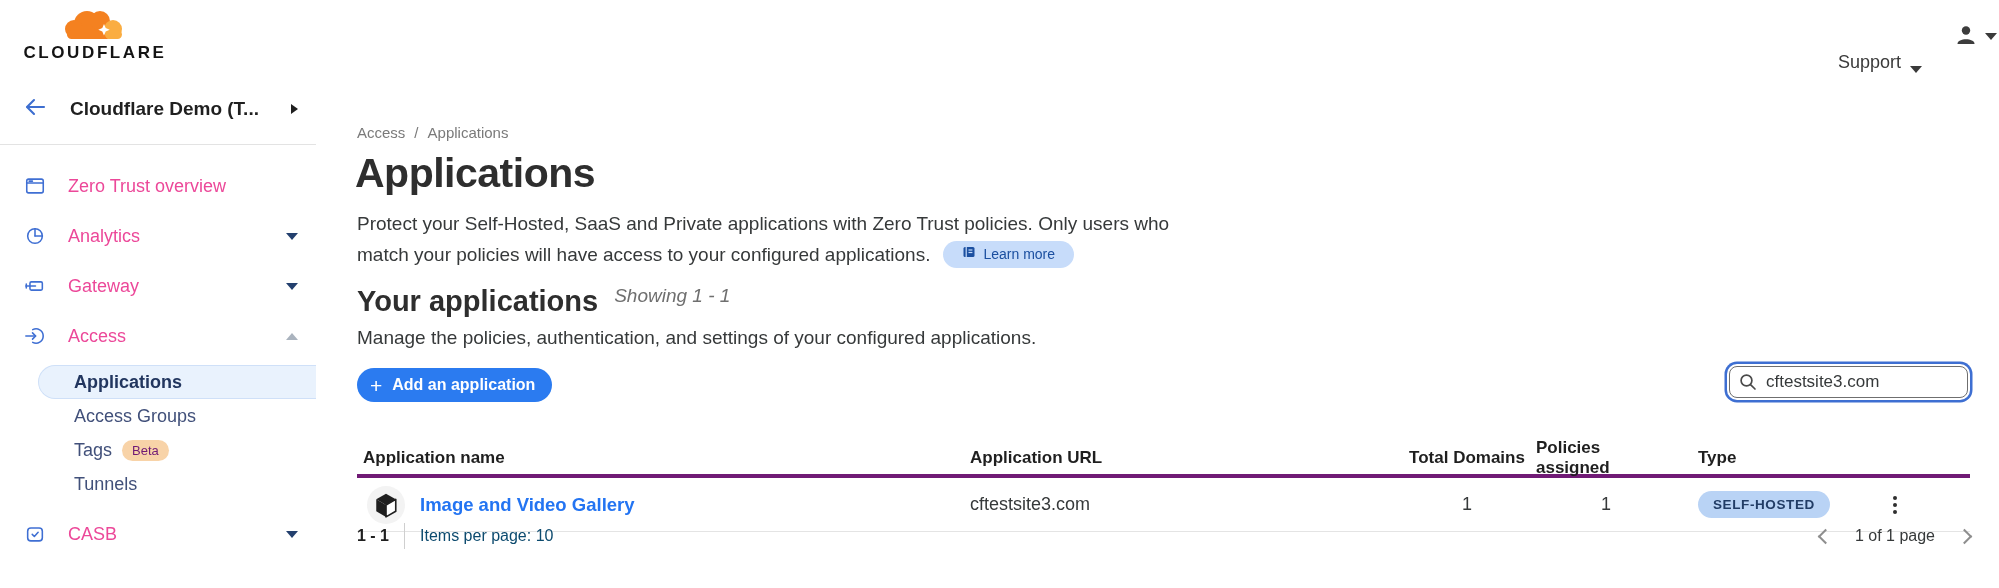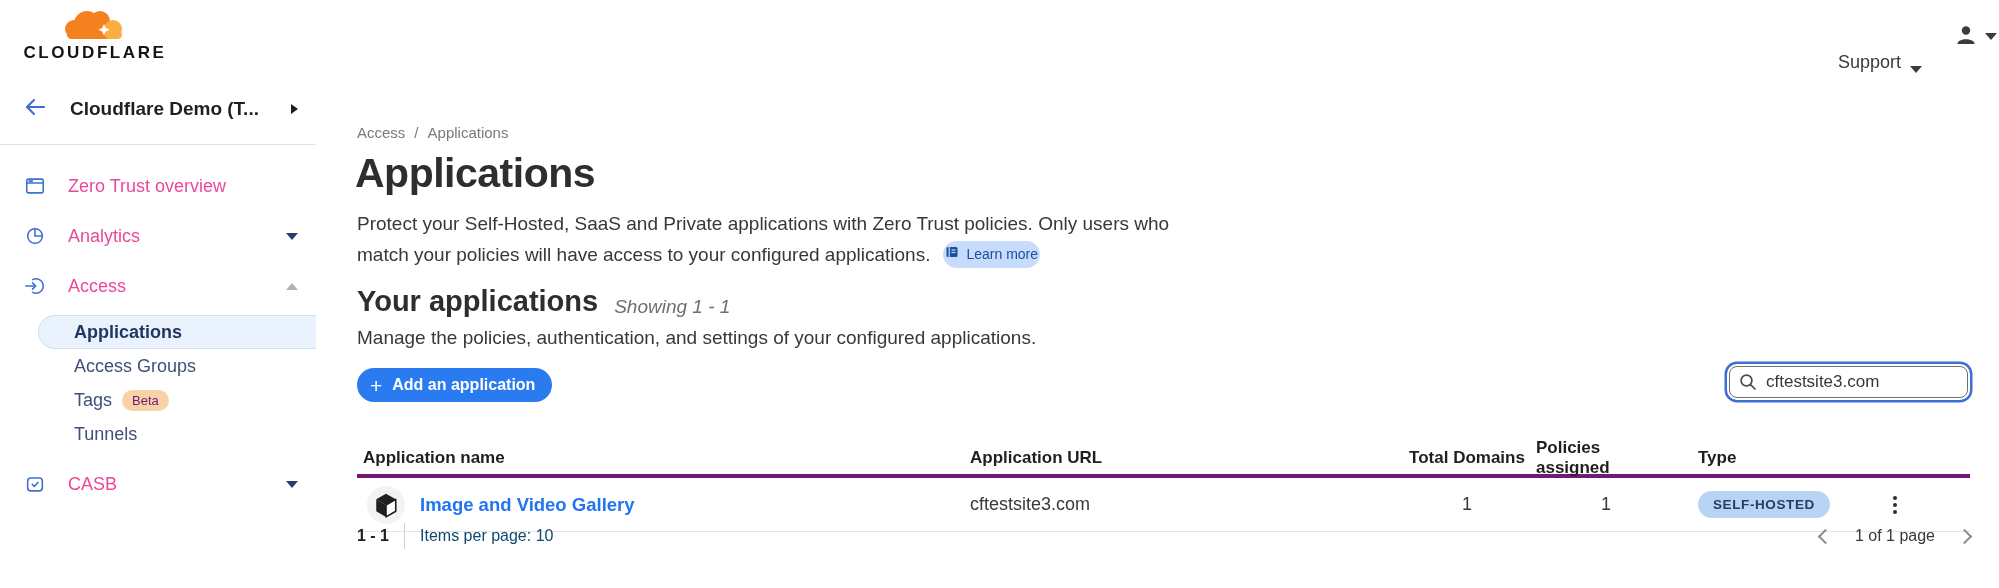--- a/index.html
+++ b/index.html
@@ -32,22 +32,22 @@
   .subnav-item.selected{background:#e9f2fd;border:1px solid #cfe0f8;border-right:none;border-radius:17px 0 0 17px;margin-left:38px;padding-left:35px;font-weight:bold;color:#22365f;height:32px;}
   .beta-badge{background:#f8d3a8;color:#701a75;font-size:13px;padding:3px 10px;border-radius:11px;}
   .casb{margin-top:8px;}
   
   .main{position:absolute;left:316px;top:73px;right:0;bottom:0;background:#fff;}
   .breadcrumb{position:absolute;left:41px;top:51px;font-size:15px;color:#7a7a7a;display:flex;gap:9px;align-items:center;}
   .breadcrumb .crumb{cursor:pointer;}
   .page-title{position:absolute;left:39px;top:76px;font-size:41px;line-height:48px;font-weight:bold;color:#2e2e2e;letter-spacing:-0.5px;}
   .page-desc{position:absolute;left:41px;top:135px;font-size:19px;line-height:31px;color:#36393a;}
   .desc-line2{display:flex;align-items:center;gap:13px;}
-  .learn-more{height:27px;padding:0 2px;border-radius:14px;background:#c7dcfa;color:#1b4fa0;font-size:14px;display:inline-flex;align-items:center;gap:7px;cursor:pointer;}
-  .section-head{position:absolute;left:41px;top:212px;display:flex;align-items:flex-end;gap:16px;}
+  .learn-more{height:27px;padding:0 19px;border-radius:14px;background:#c7dcfa;color:#1b4fa0;font-size:14px;display:inline-flex;align-items:center;gap:7px;cursor:pointer;}
+  .section-head{position:absolute;left:41px;top:212px;display:flex;align-items:flex-start;gap:16px;}
   .section-title{font-size:29px;font-weight:bold;color:#2e2e2e;}
   .showing{font-style:italic;font-size:19px;color:#6f6f6f;}
   .section-desc{position:absolute;left:41px;top:251px;font-size:19px;line-height:28px;color:#36393a;}
   .add-btn{position:absolute;left:41px;top:295px;height:34px;border:none;border-radius:17px;background:#2b7bf0;color:#fff;display:inline-flex;align-items:center;padding:0 17px 0 13px;gap:10px;font-size:16px;font-weight:bold;cursor:pointer;font-family:inherit;}
   .plus-glyph{font-size:21px;font-weight:400;line-height:1;}
   .search-wrap{position:absolute;left:1413px;top:293px;width:239px;height:32px;}
   .search-input{width:100%;height:100%;box-sizing:border-box;border:1px solid #6f6f6f;border-radius:8px;padding:0 10px 0 36px;font-size:17px;color:#36393a;outline:none;background:#fff;font-family:inherit;box-shadow:0 0 0 2px #fff,0 0 0 4.5px #3e6fd2;}
   .search-icon{position:absolute;left:9px;top:6px;pointer-events:none;}
   
   .table{position:absolute;left:41px;top:352px;width:1613px;}
@@ -141,20 +141,31 @@
         <svg width="22" height="22" viewBox="0 0 24 24" fill="none" stroke="#3f6fd3" stroke-width="1.7" stroke-linecap="round" stroke-linejoin="round">
           <circle cx="12" cy="12" r="8"></circle>
           <line x1="12" y1="4" x2="12" y2="12"></line>
           <line x1="12" y1="12" x2="20" y2="12"></line>
         </svg>
       </span>
       <span class="nav-label">Analytics</span>
       <span class="nav-caret caret-down-navy"></span>
     </div>
 
+    <div class="nav-item">
+      <span class="nav-icon">
+        <svg width="22" height="22" viewBox="0 0 24 24" fill="none" stroke="#3f6fd3" stroke-width="1.7" stroke-linecap="round" stroke-linejoin="round">
+          <rect x="6.5" y="7.5" width="13.5" height="9" rx="1.5"></rect>
+          <line x1="2" y1="12" x2="12.5" y2="12"></line>
+          <line x1="2.5" y1="9.8" x2="2.5" y2="14.2"></line>
+        </svg>
+      </span>
+      <span class="nav-label">Gateway</span>
+      <span class="nav-caret caret-down-navy"></span>
+    </div>
 
     <div class="nav-item">
       <span class="nav-icon">
         <svg width="22" height="22" viewBox="0 0 24 24" fill="none" stroke="#3f6fd3" stroke-width="1.7" stroke-linecap="round" stroke-linejoin="round">
           <path d="M9.5 5.1 A7.8 7.8 0 1 1 9.5 18.9"></path>
           <line x1="2" y1="12" x2="12.5" y2="12"></line>
           <polyline points="9.3,8.6 12.7,12 9.3,15.4"></polyline>
         </svg>
       </span>
       <span class="nav-label">Access</span>

